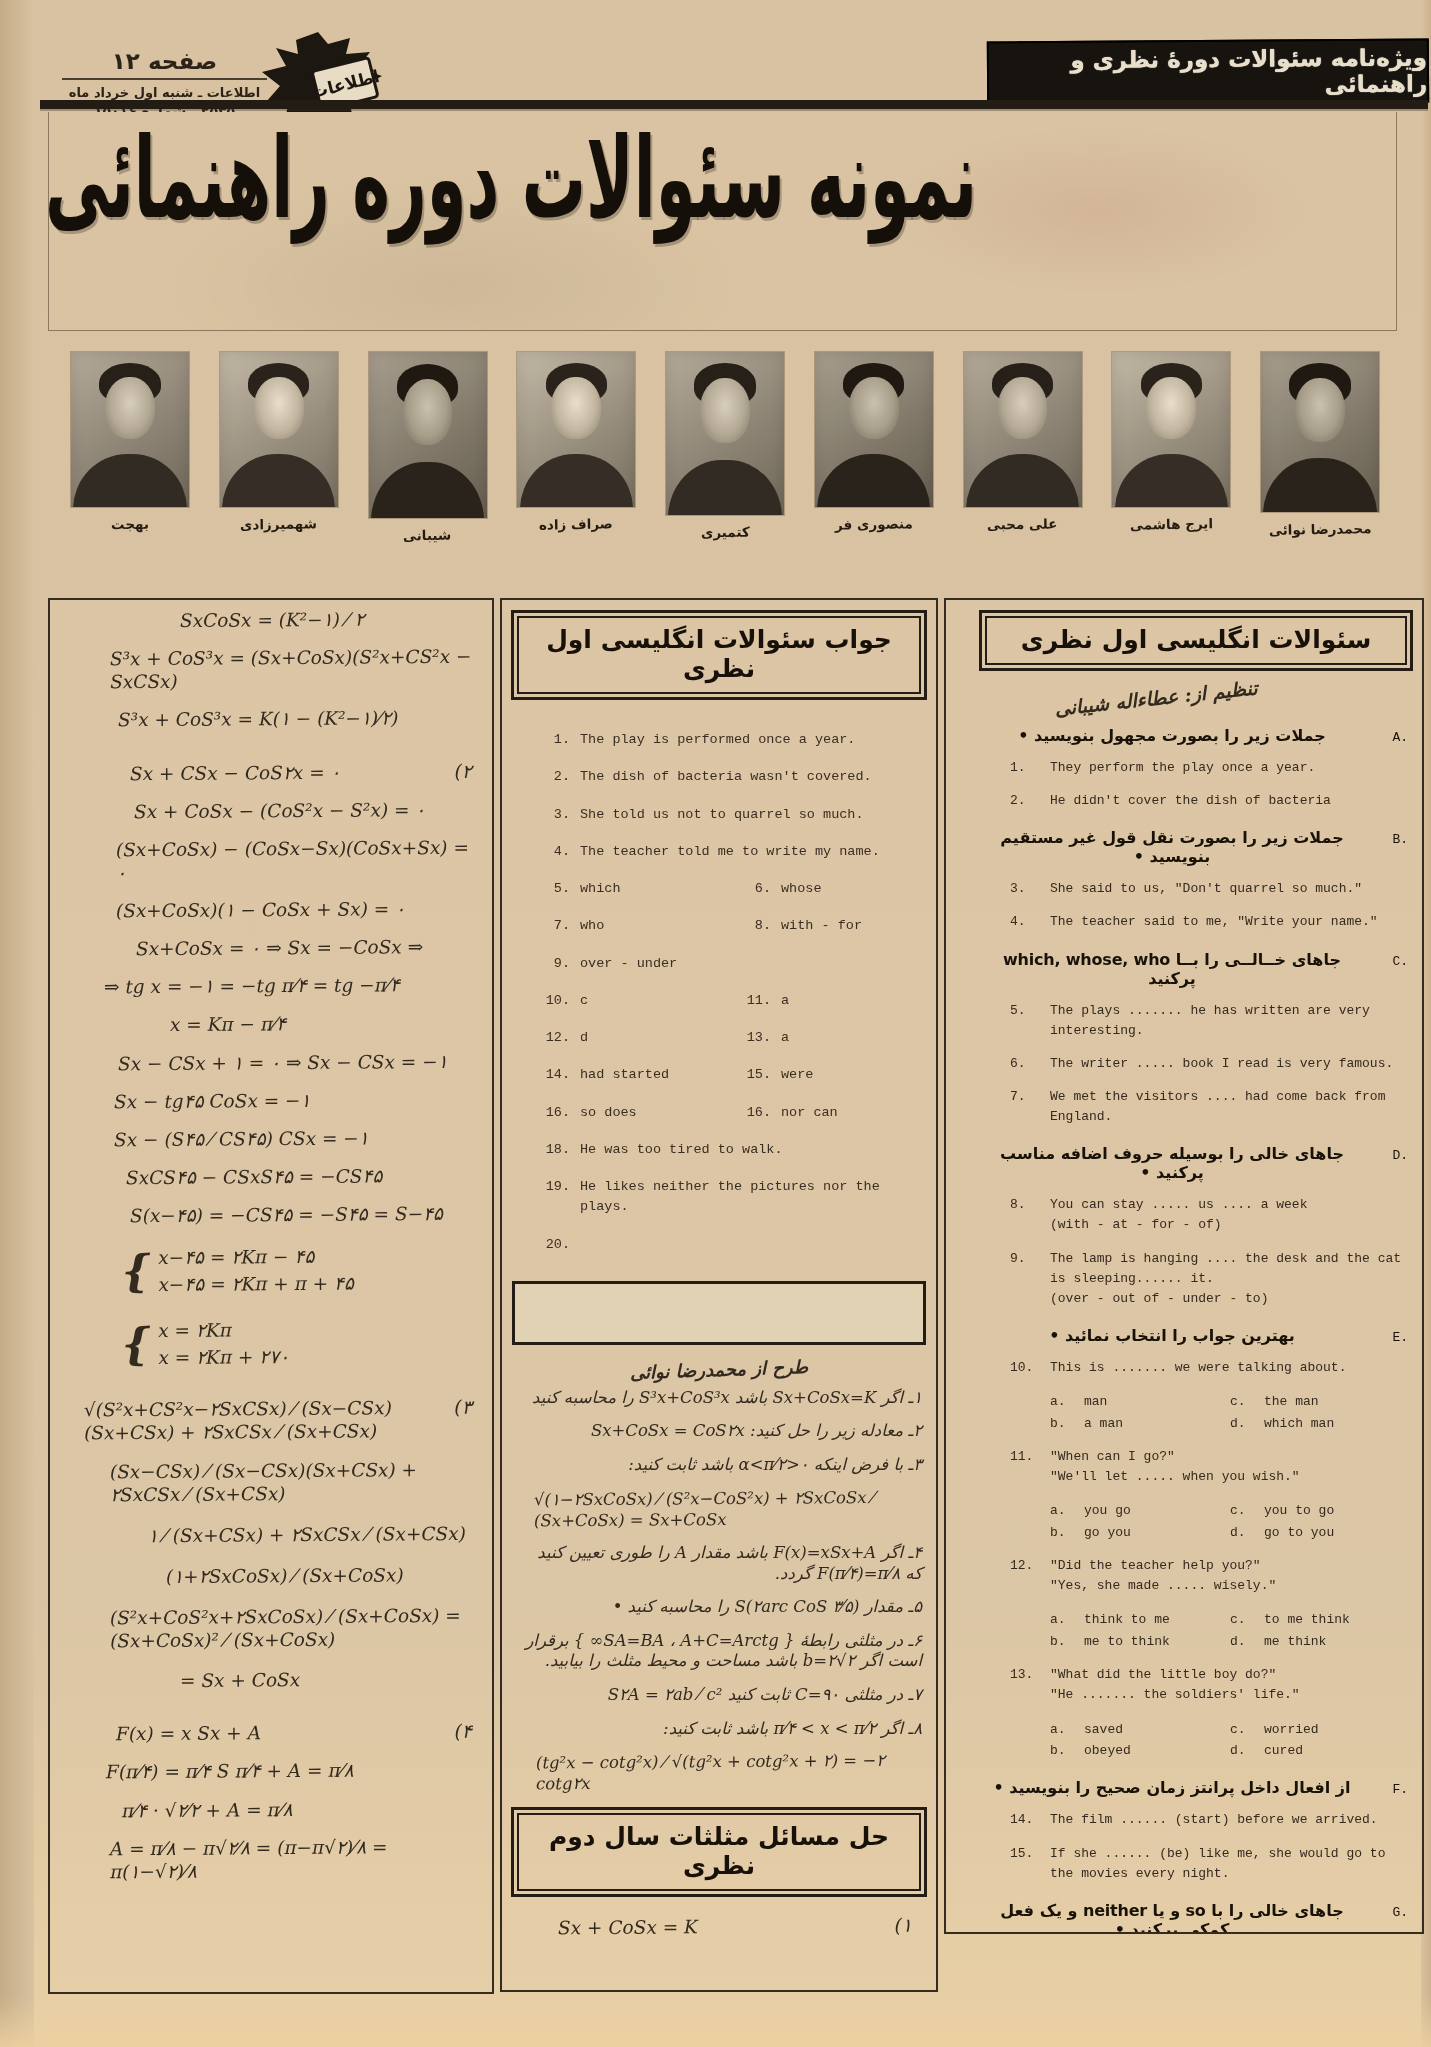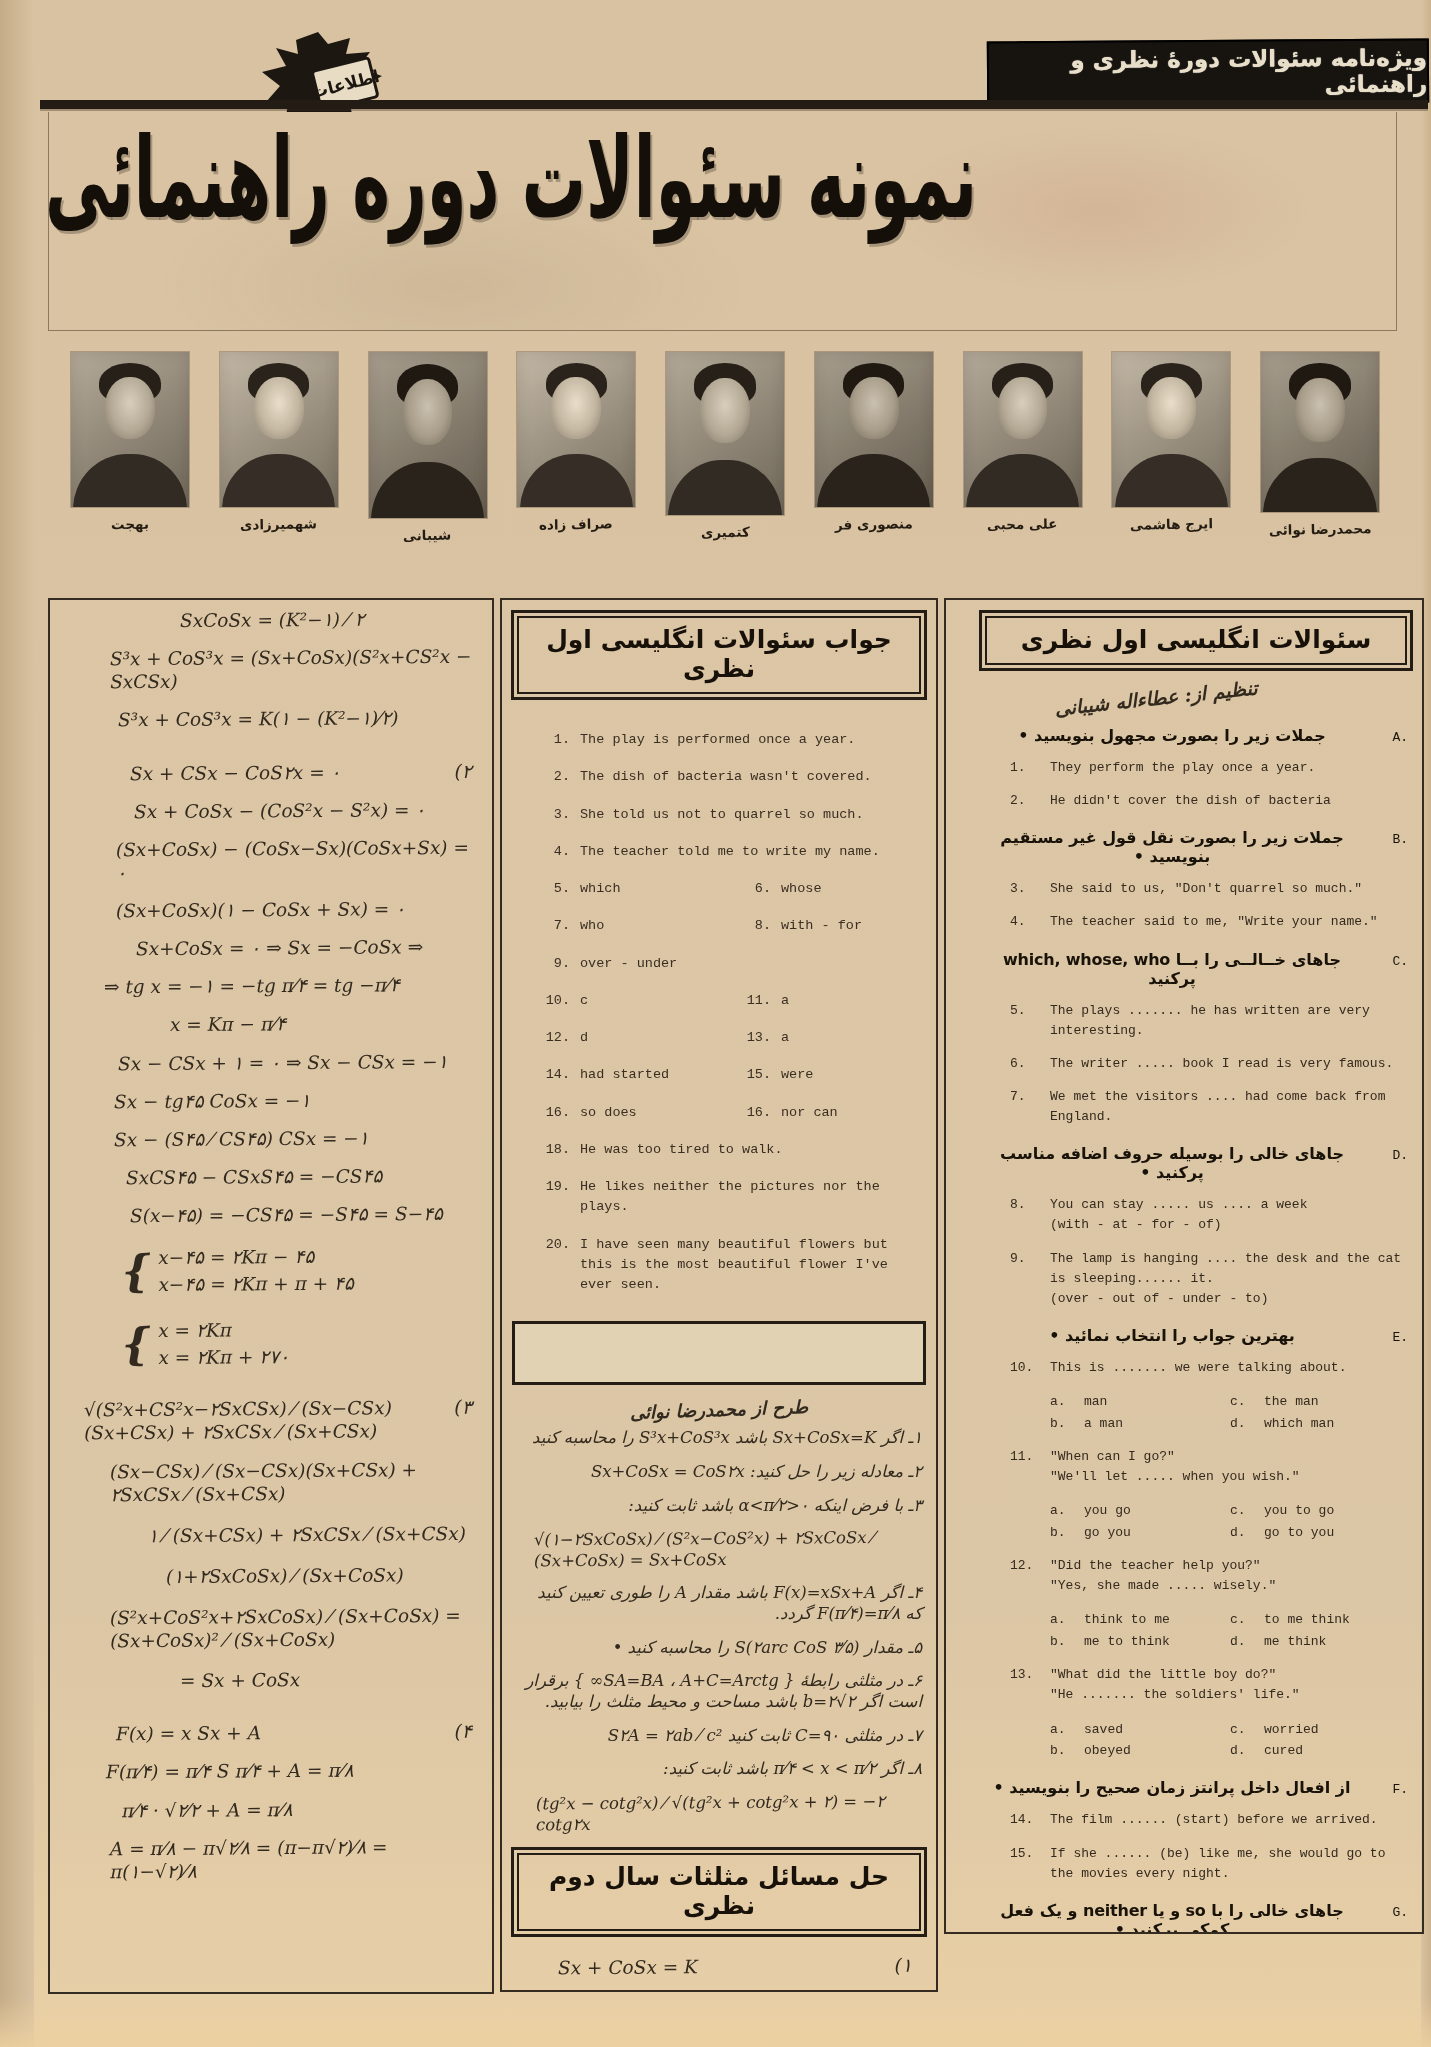--- a/index.html
+++ b/index.html
@@ -129,20 +129,26 @@
   .foot-band{position:absolute;left:0;top:1996px;width:100%;height:51px;
              background:linear-gradient(180deg,rgba(233,206,160,.0),rgba(236,208,160,.9));}
 </style>
 </head>
 <body>
 
 <div class="page">
   <div class="edge-l"></div>
   <div class="edge-r"></div>
 
+  <div class="page-info">
+    <div class="pnum">صفحه ۱۲</div>
+    <div class="sep"></div>
+    <div class="l2">اطلاعات ـ شنبه اول خرداد ماه</div>
+    <div class="l3">۲۵۳۵ ـ شماره ۱۵۰۱۶</div>
+  </div>
 
   <div class="logo">
     <svg viewBox="0 0 128 112" xmlns="http://www.w3.org/2000/svg">
       <path d="M38 10 L60 2 L70 14 L92 8 L88 24 L112 22 L100 38 L124 46 L102 58 L118 76 L92 74 L96 94 L72 84 L62 104 L48 86 L26 98 L30 74 L8 72 L22 56 L4 42 L28 36 L18 18 L40 24 Z" fill="#1d1712"></path>
       <rect x="58" y="34" width="58" height="40" rx="3" transform="rotate(-14 87 54)" fill="#e8dcc4" stroke="#1d1712" stroke-width="3"></rect>
       <text x="87" y="60" transform="rotate(-14 87 54)" text-anchor="middle" font-family="DejaVu Sans, sans-serif" font-size="17" font-weight="bold" fill="#1d1712">اطلاعات</text>
     </svg>
   </div>
 
   <div class="banner">
@@ -377,21 +383,20 @@
         </div>
         <div class="ans-row">
           <span class="pair full">
             <span class="num">19.</span>
             <span class="txt">He likes neither the pictures nor the plays.</span>
           </span>
         </div>
         <div class="ans-row">
           <span class="pair full">
             <span class="num">20.</span>
-            <span class="txt">I have seen many beautiful flowers but this is the most beautiful flower I've ever seen.</span>
           </span>
         </div>
       </div>
     <div class="empty-box"></div>
     <div class="credit hand">طرح از محمدرضا نوائی</div>
     <div class="mid-math hand" id="mid-math">
         <div class="m-line rtl"><span>۱ـ اگر Sx+CoSx=K باشد S³x+CoS³x را محاسبه کنید</span></div>
         <div class="m-line rtl"><span>۲ـ معادله زیر را حل کنید:  Sx+CoSx = CoS۲x</span></div>
         <div class="m-line rtl"><span>۳ـ با فرض اینکه ۰&lt;α&lt;π⁄۲ باشد ثابت کنید:</span></div>
         <div class="m-line" style="margin-left: 18px;"><span>√(۱−۲SxCoSx) ⁄ (S²x−CoS²x) + ۲SxCoSx ⁄ (Sx+CoSx) = Sx+CoSx</span></div>

